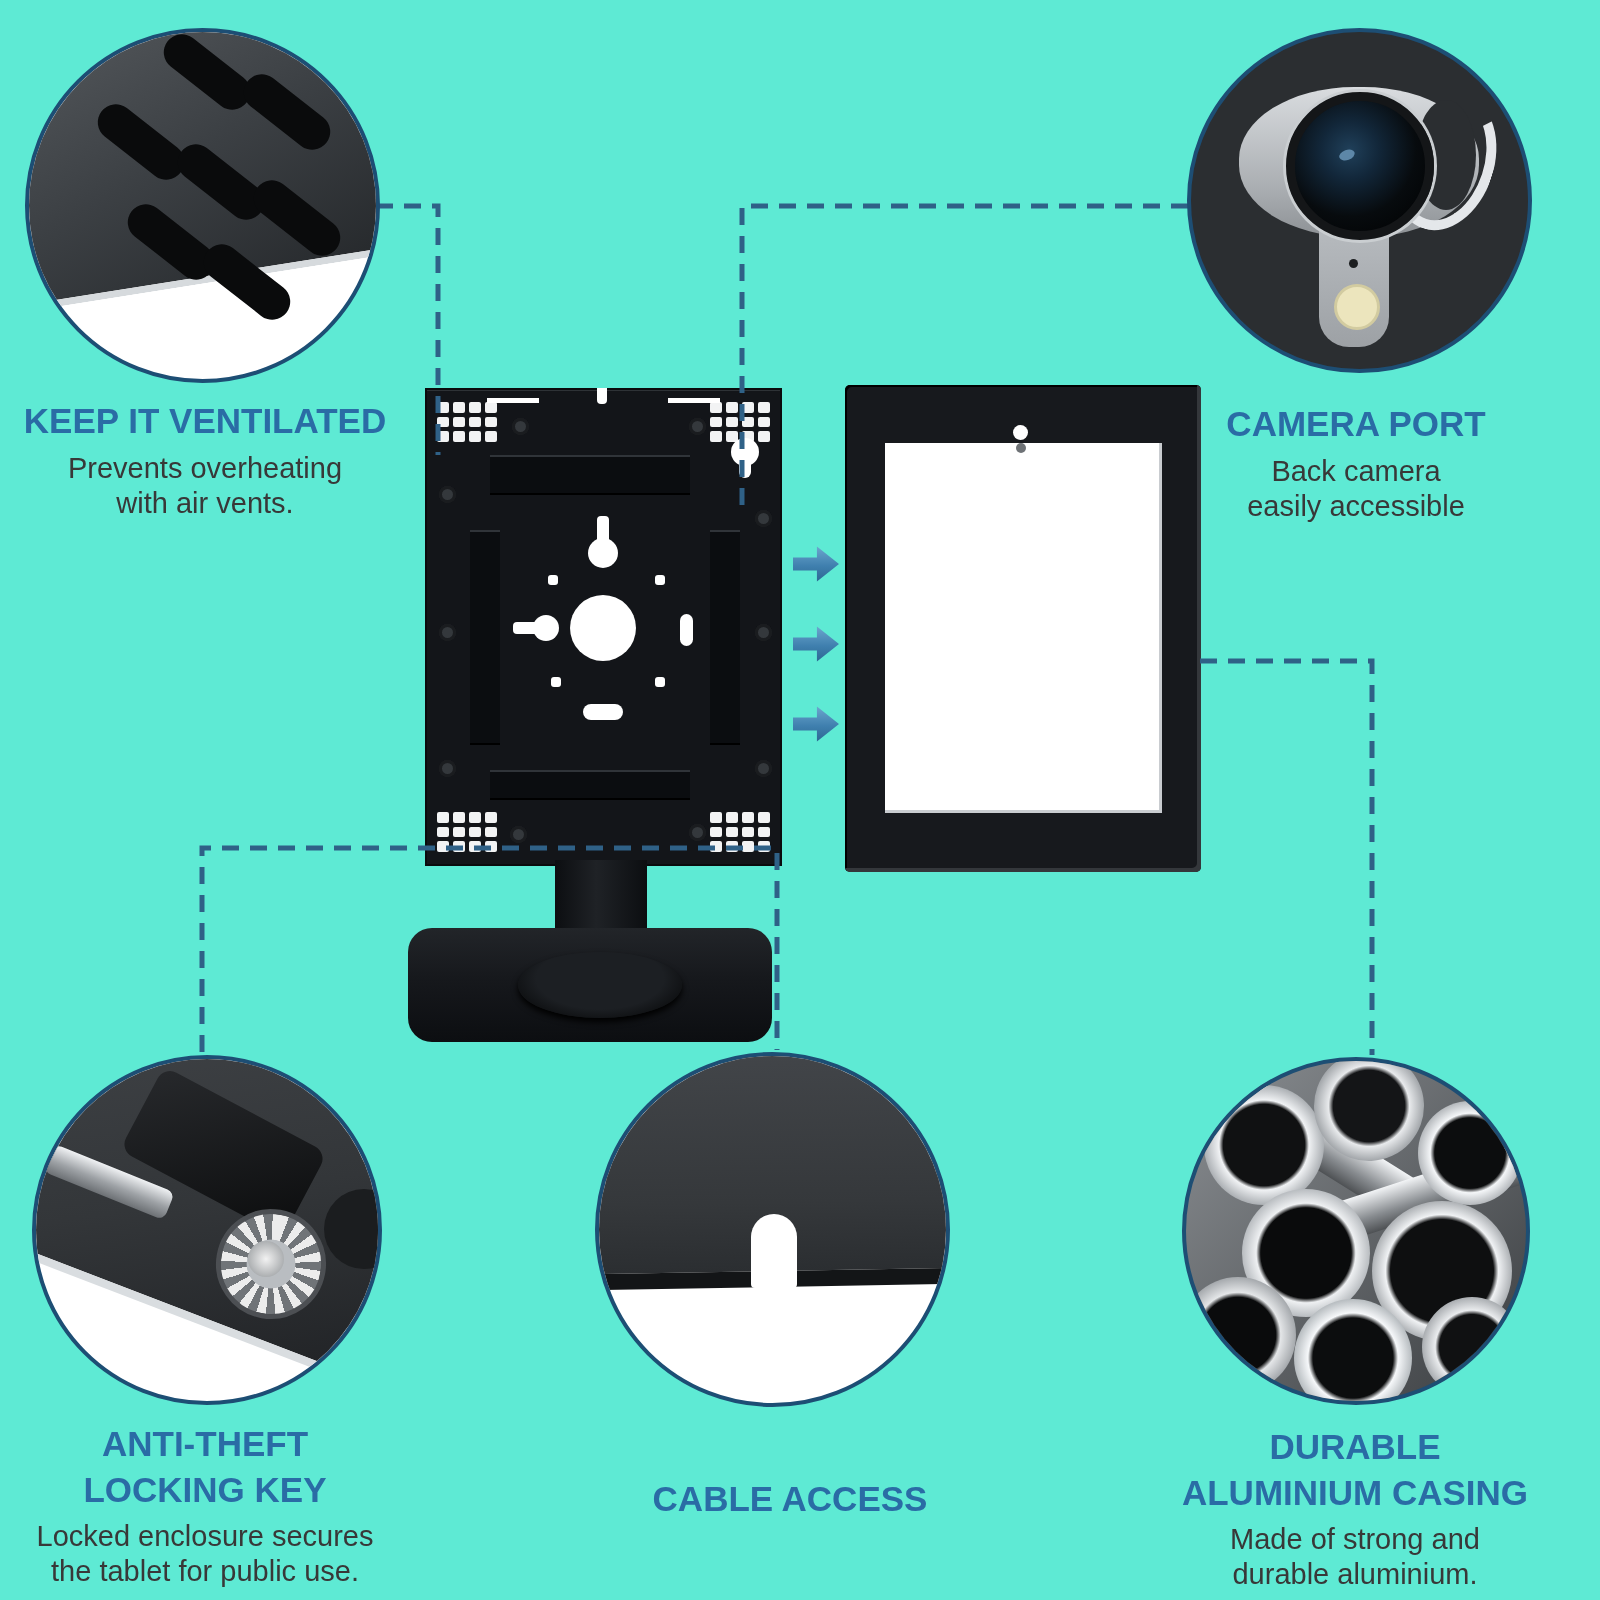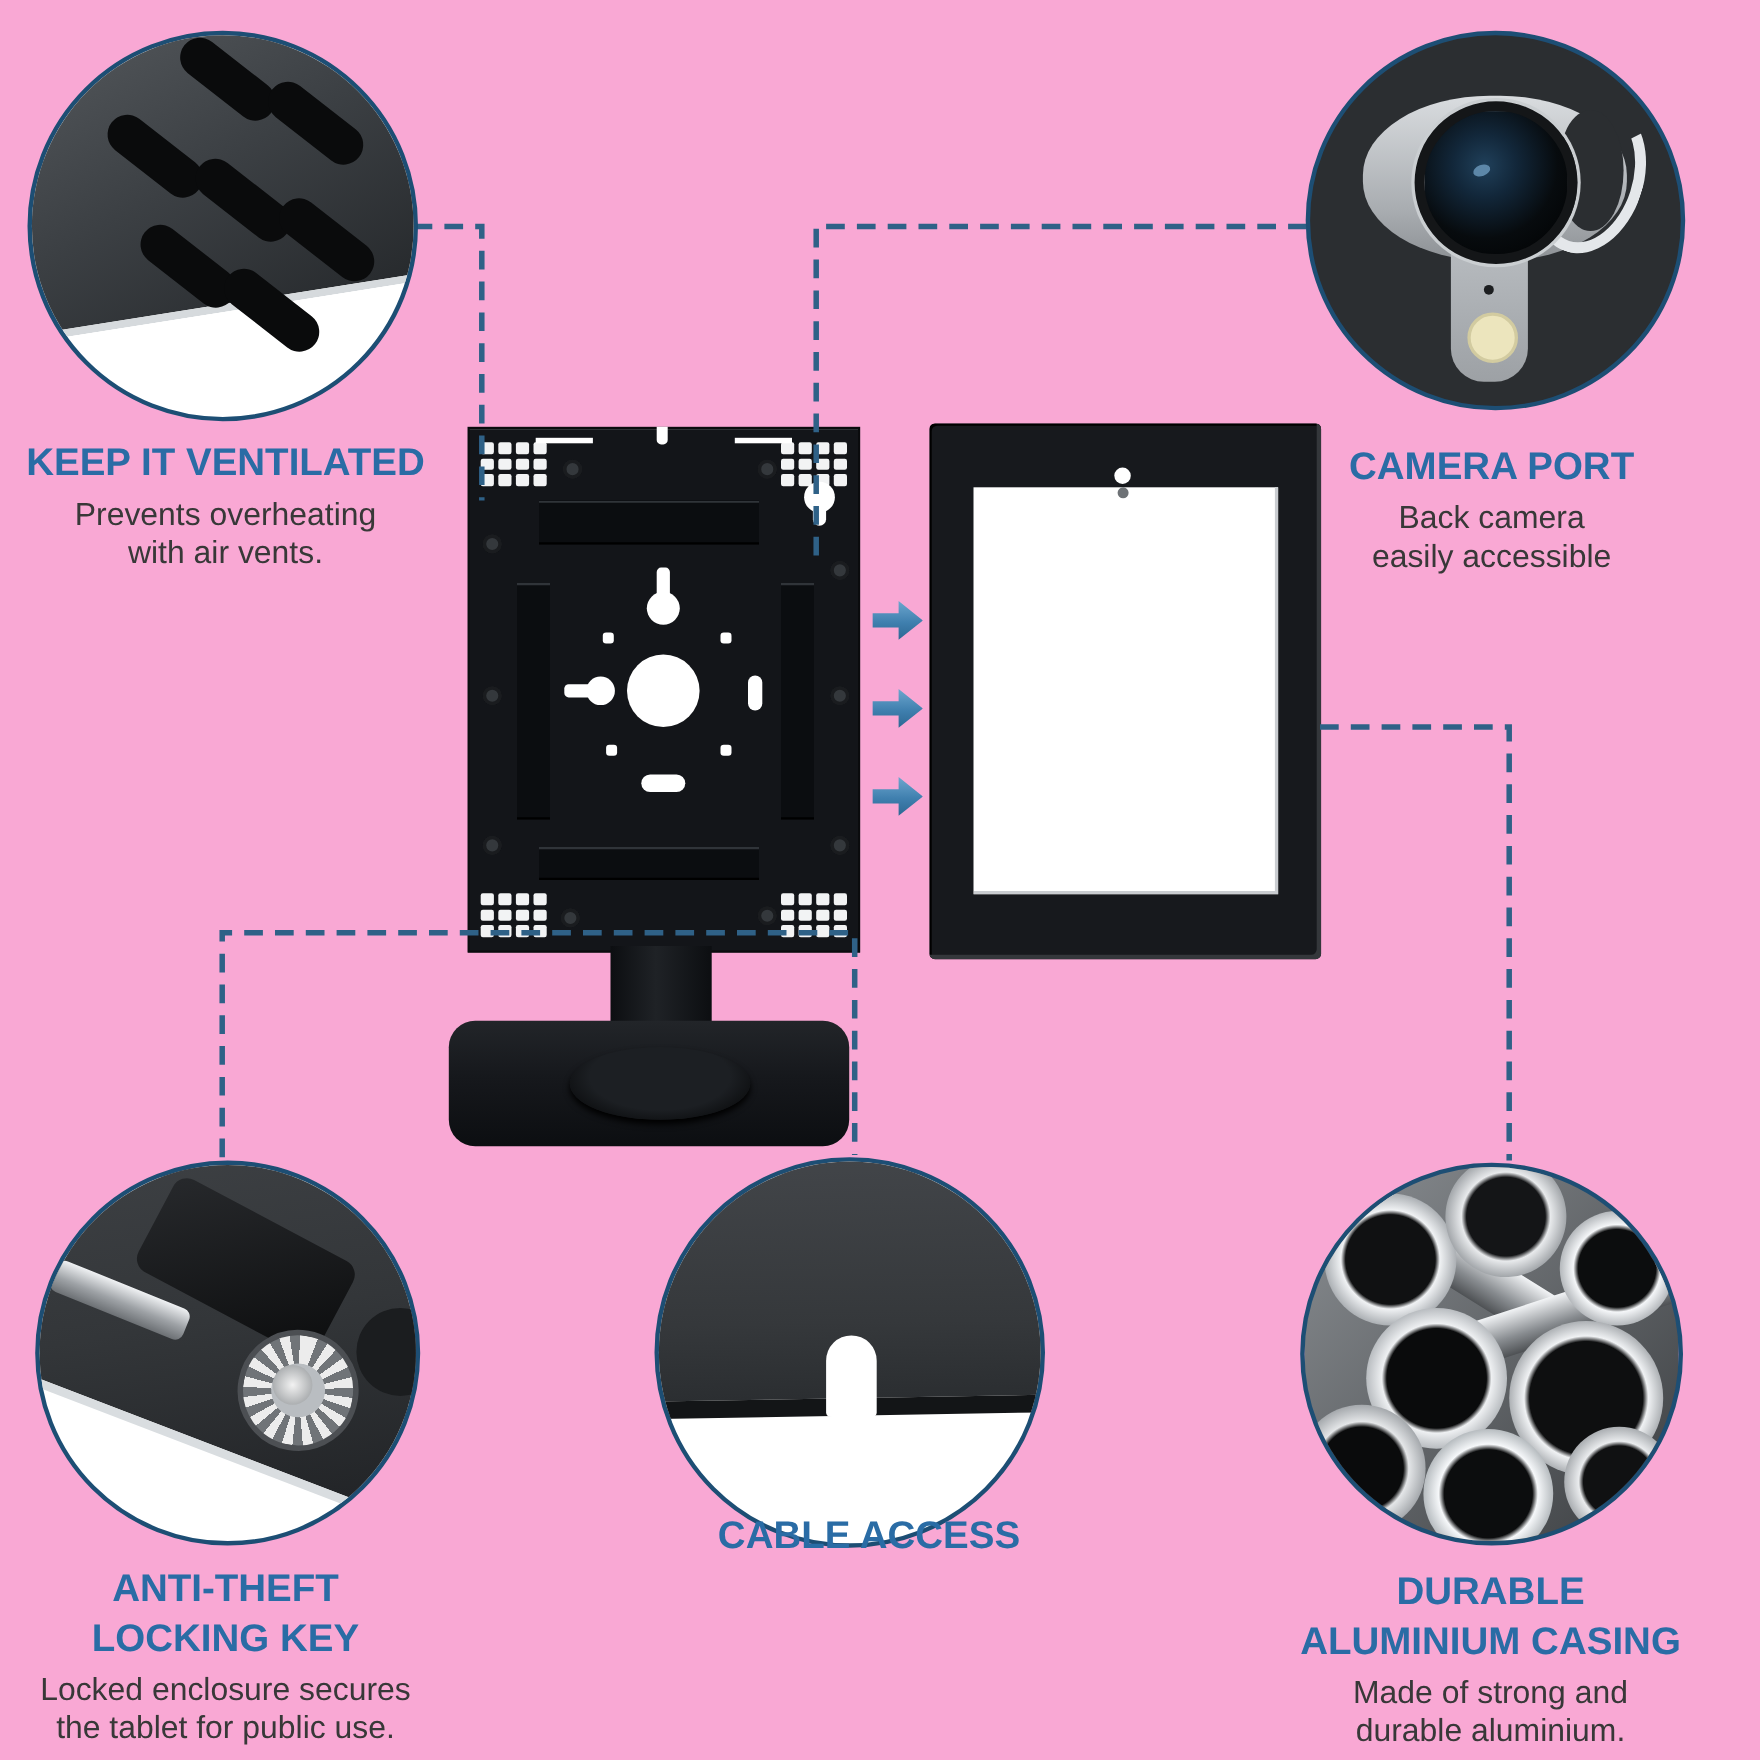--- a/index.html
+++ b/index.html
@@ -1,17 +1,17 @@
 <!DOCTYPE html>
 <html><head>
 <meta charset="utf-8">
 <style>
   html,body{margin:0;padding:0;background:#fff;}
   #canvas{
-    position:relative;width:1600px;height:1600px;background:#f9a8d4;
+    position:relative;width:1600px;height:1600px;background:#5eead4;
     font-family:"Liberation Sans", sans-serif;overflow:hidden;
   }
   
   .fcircle{position:absolute;border-radius:50%;border:4px solid #1d4e74;overflow:hidden;background:#fff;z-index:3;}
   .fcircle .inner{position:absolute;inset:0;}
   
   #c-vent{left:25px;top:28px;width:347px;height:347px;}
   .vent-plate{position:absolute;left:-40px;top:-55px;width:400px;height:300px;
     background:linear-gradient(160deg,#5a5e62 0%,#3c4044 55%,#26292c 100%);
     border-radius:34px;transform:rotate(-9deg);border-bottom:7px solid #d6dadd;}
@@ -61,21 +61,21 @@
   .tbar{position:absolute;background:linear-gradient(180deg,#f2f4f6,#888c90 60%,#4e5154);}
   .b1{left:10px;top:60px;width:240px;height:44px;transform:rotate(32deg);border-radius:20px;}
   .b2{left:90px;top:120px;width:260px;height:40px;transform:rotate(-18deg);border-radius:18px;}
   
   .ftext{position:absolute;width:520px;text-align:center;z-index:3;}
   .ftitle{margin:0;font-size:35px;font-weight:bold;color:#2a6ca5;letter-spacing:0px;line-height:1.3;white-space:pre-line;}
   .fdesc{margin:7px 0 0 0;font-size:29px;color:#383838;line-height:1.22;white-space:pre-line;}
   #t-vent{left:-55px;top:398px;}
   #t-cam{left:1096px;top:401px;}
   #t-lock{left:-55px;top:1421px;}
-  #t-cable{left:530px;top:1373px;}
+  #t-cable{left:530px;top:1476px;}
   #t-alu{left:1095px;top:1424px;}
   
   #backplate{position:absolute;left:425px;top:388px;width:357px;height:478px;background:#131519;z-index:1;
     box-shadow:inset 0 0 0 2px #0a0b0d, inset 0 3px 0 #2e3236;}
   .grille{position:absolute;width:60px;height:40px;display:grid;grid-template-columns:repeat(4,1fr);grid-template-rows:repeat(3,1fr);gap:4px;}
   .grille span{background:#f2f3f4;border-radius:2px;display:block;}
   .g-tl{left:12px;top:14px;} .g-tr{left:285px;top:14px;} .g-bl{left:12px;top:424px;} .g-br{left:285px;top:424px;}
   .tick{position:absolute;height:5px;width:52px;background:#fff;top:10px;}
   .tick.l{left:62px;} .tick.r{left:243px;}
   .notch{position:absolute;left:172px;top:0;width:10px;height:16px;background:#fff;border-radius:0 0 4px 4px;}

